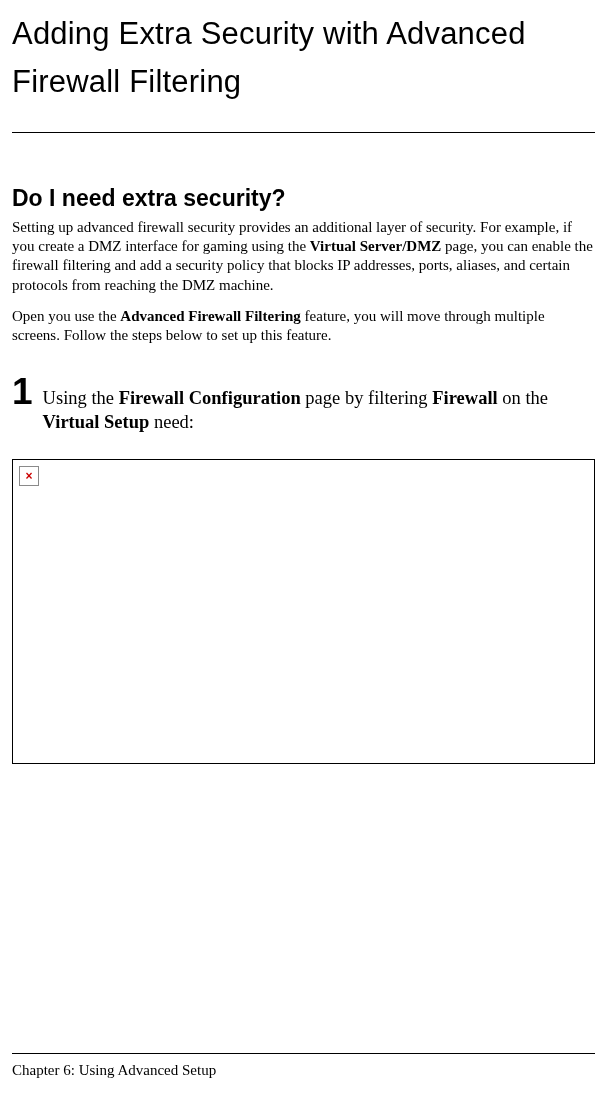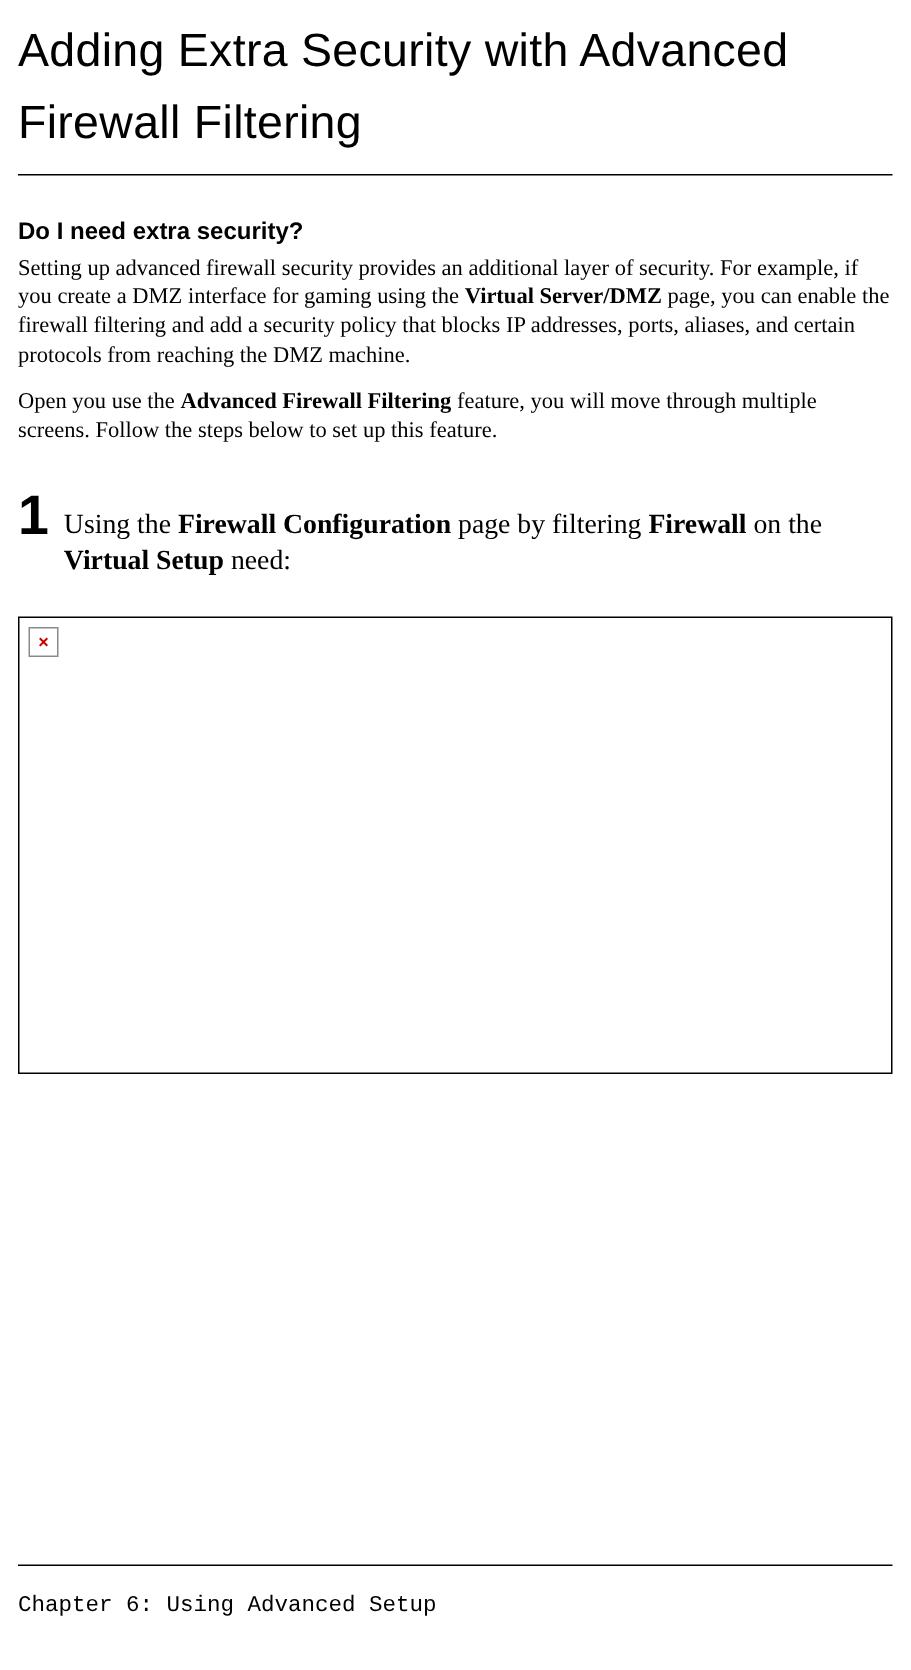--- a/index.html
+++ b/index.html
@@ -15,27 +15,27 @@
       color: #000000;
       position: relative;
       padding: 10px 12px 0 12px;
     }
     .page-title {
       font-family: 'Lucida Sans Unicode', 'Lucida Grande', 'Trebuchet MS', sans-serif;
       font-size: 31px;
       font-weight: normal;
       line-height: 1.55;
       letter-spacing: 0.2px;
-      padding-bottom: 10px;
+      padding-bottom: 26px;
       border-bottom: 1px solid #000;
-      margin-bottom: 29px;
+      margin-bottom: 52px;
     }
     .section-heading {
       font-family: Arial, Helvetica, sans-serif;
-      font-size: 16px;
+      font-size: 23px;
       font-weight: bold;
       margin-bottom: 6px;
     }
     .body-para {
       font-family: Garamond, Georgia, 'Times New Roman', serif;
       font-size: 15px;
       line-height: 1.28;
       margin-bottom: 12px;
     }
     .bold-inline {
@@ -83,22 +83,22 @@
       font-weight: bold;
       color: #cc0000;
       line-height: 1;
     }
     .footer {
       position: absolute;
       bottom: 34px;
       left: 12px;
       right: 12px;
       border-top: 1px solid #000;
-      padding-top: 18px;
-      font-family: Liberation Mono, monospace;
+      padding-top: 8px;
+      font-family: Liberation Serif, serif;
       font-size: 15px;
     }
   </style>
 </head>
 <body>
 
 <h1 class="page-title">Adding Extra Security with Advanced Firewall Filtering</h1>
 
 <h2 class="section-heading">Do I need extra security?</h2>
 

